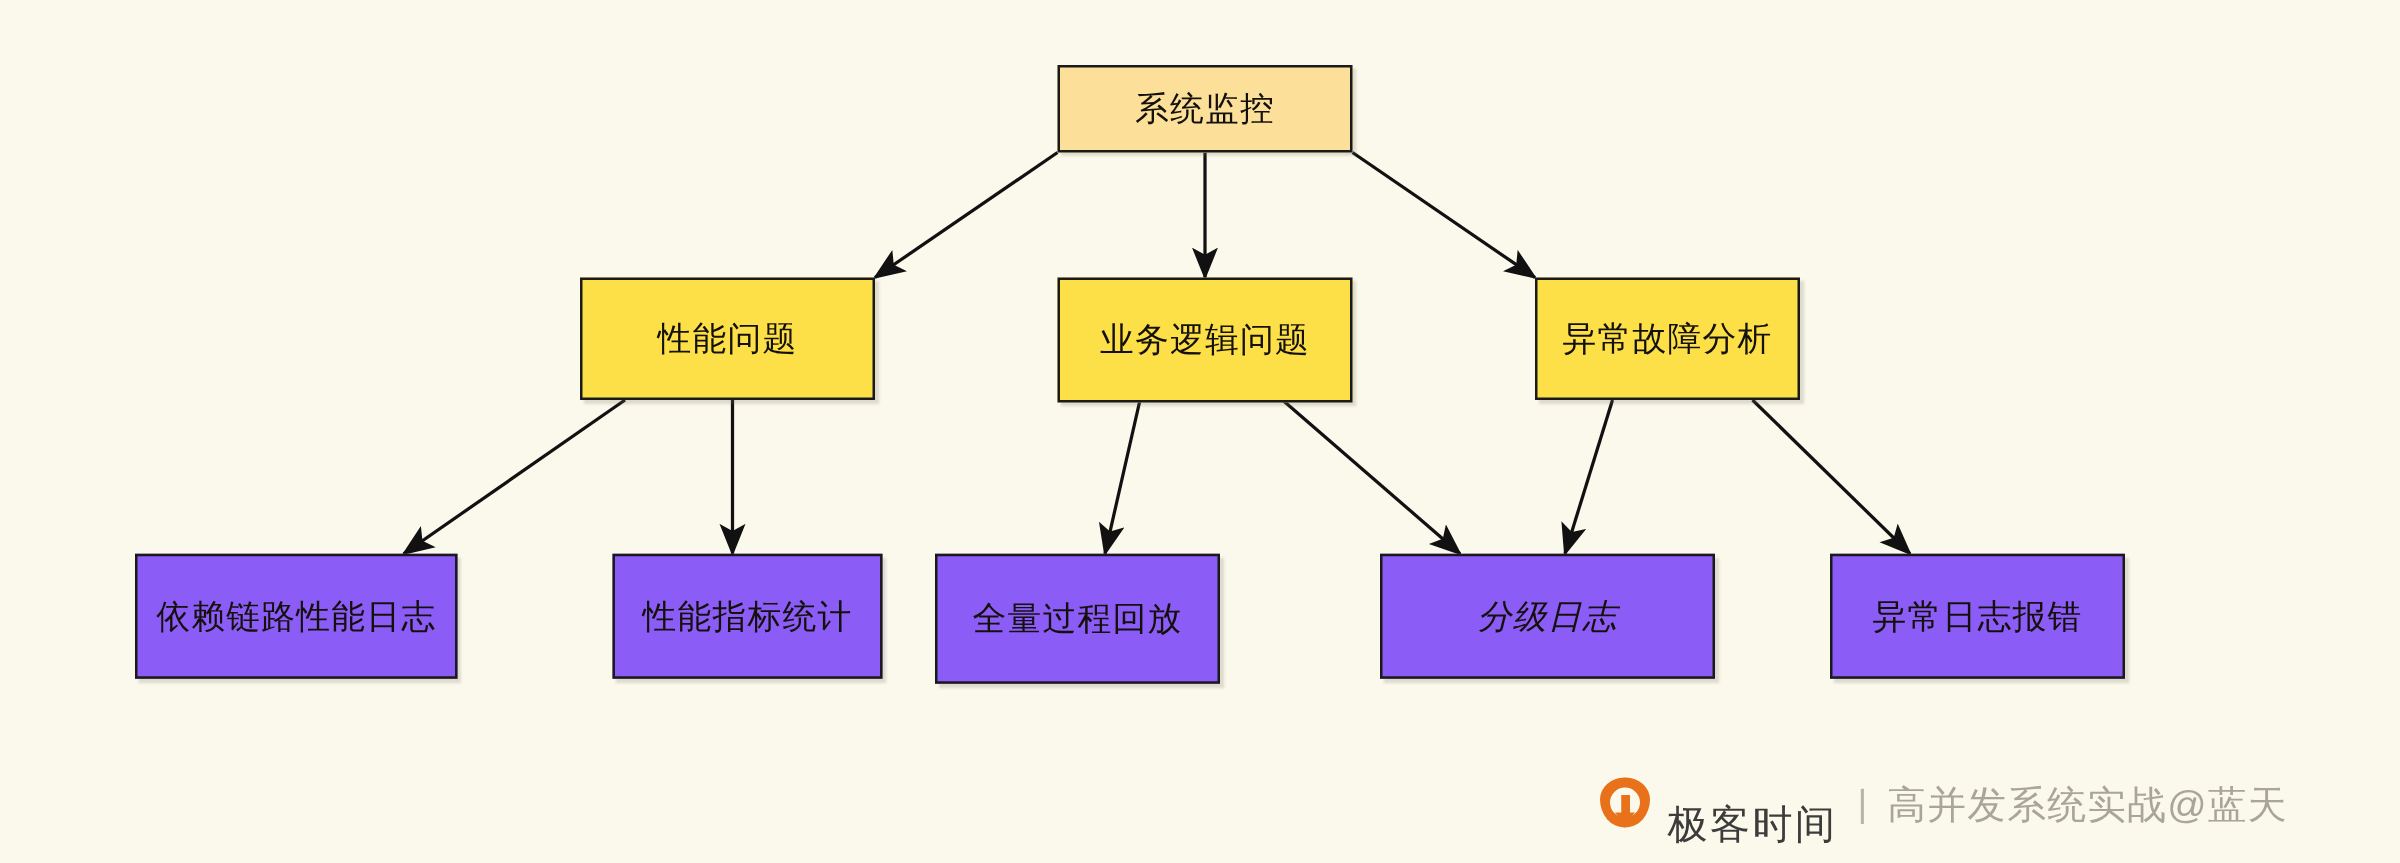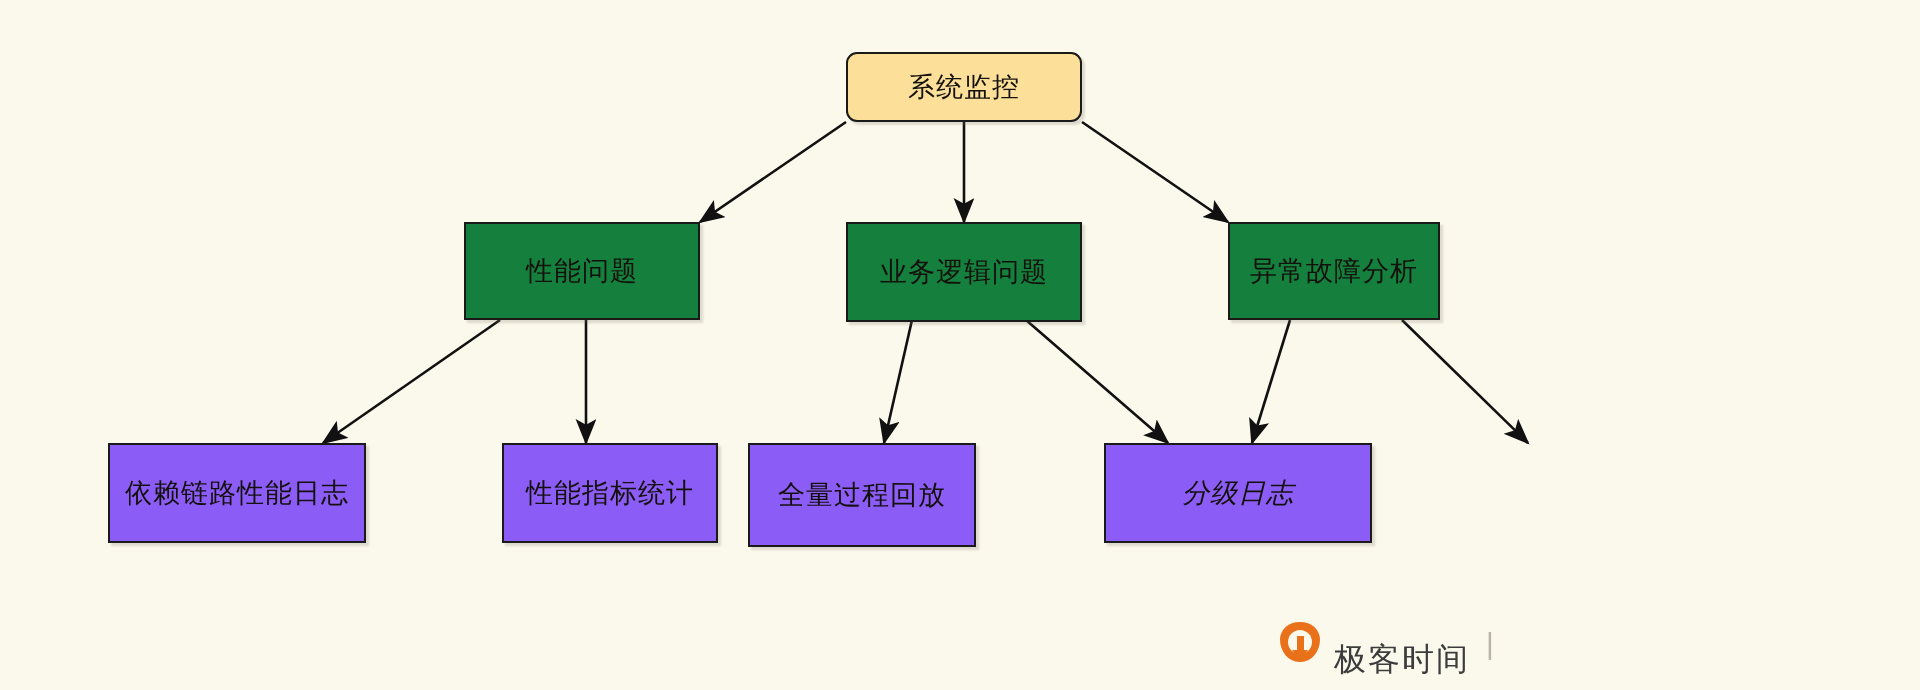--- a/index.html
+++ b/index.html
@@ -36,22 +36,22 @@
     box-shadow: 3px 3px 2px rgba(120,115,95,0.22);
     text-align: center;
   }
   .node .label {
     font-size: 27px;
     color: #14100c;
     letter-spacing: 1px;
     line-height: 1.2;
     white-space: nowrap;
   }
-  .node-root { background: #fce09a; border-radius: 11px; }
-  .node-mid  { background: #15803d; }
+  .node-root { background: #fce09a; }
+  .node-mid  { background: #fde047; }
   .node-leaf { background: #8b5cf6; }
 
   
   #watermark {
     position: absolute;
     display: flex;
     align-items: center;
     left: 1278px;
     top: 618px;
     height: 52px;
@@ -152,33 +152,37 @@
   <div class="node node-mid" style="left: 846px; top: 222px; width: 236px; height: 100px;">
     <span class="label">业务逻辑问题</span>
   </div>
   <div class="node node-mid" style="left: 1228px; top: 222px; width: 212px; height: 98px;">
     <span class="label">异常故障分析</span>
   </div>
 
   <div class="node node-leaf" style="left: 108px; top: 443px; width: 258px; height: 100px;">
     <span class="label">依赖链路性能日志</span>
   </div>
-  <div class="node node-leaf" style="left: 502px; top: 443px; width: 216px; height: 100px;">
+  <div class="node node-leaf" style="left: 490px; top: 443px; width: 216px; height: 100px;">
     <span class="label">性能指标统计</span>
   </div>
   <div class="node node-leaf" style="left: 748px; top: 443px; width: 228px; height: 104px;">
     <span class="label">全量过程回放</span>
   </div>
   <div class="node node-leaf" style="left: 1104px; top: 443px; width: 268px; height: 100px; font-style: italic;">
     <span class="label">分级日志</span>
+  </div>
+  <div class="node node-leaf" style="left: 1464px; top: 443px; width: 236px; height: 100px;">
+    <span class="label">异常日志报错</span>
   </div>
 
   <div id="watermark">
     <span class="wm-logo">
       <span class="ring"></span>
       <span class="inner"></span>
       <span class="tail"></span>
     </span>
     <span class="wm-brand">极客时间</span>
     <span class="wm-sep">|</span>
+    <span class="wm-course">高并发系统实战@蓝天</span>
   </div>
 
 </div>
 
 </body></html>

